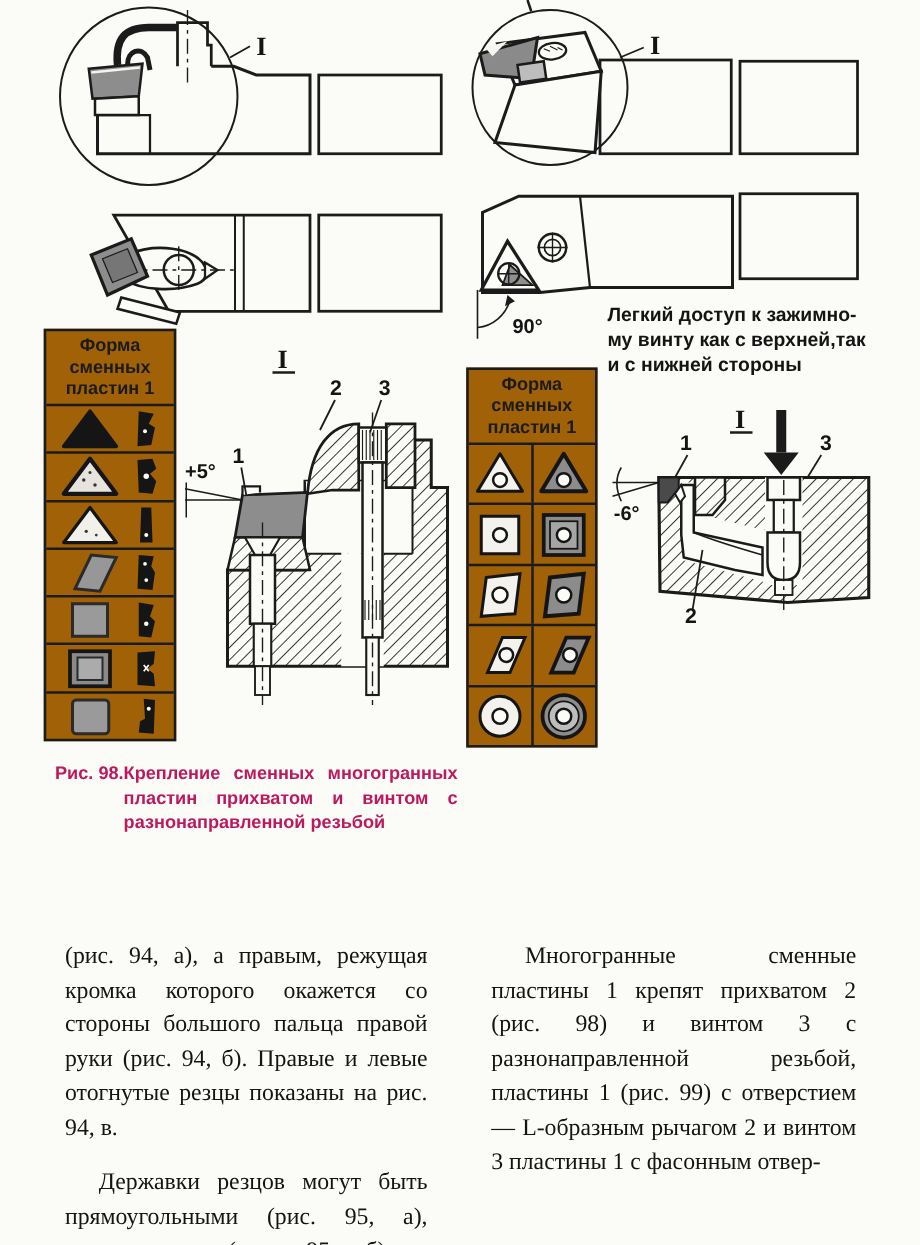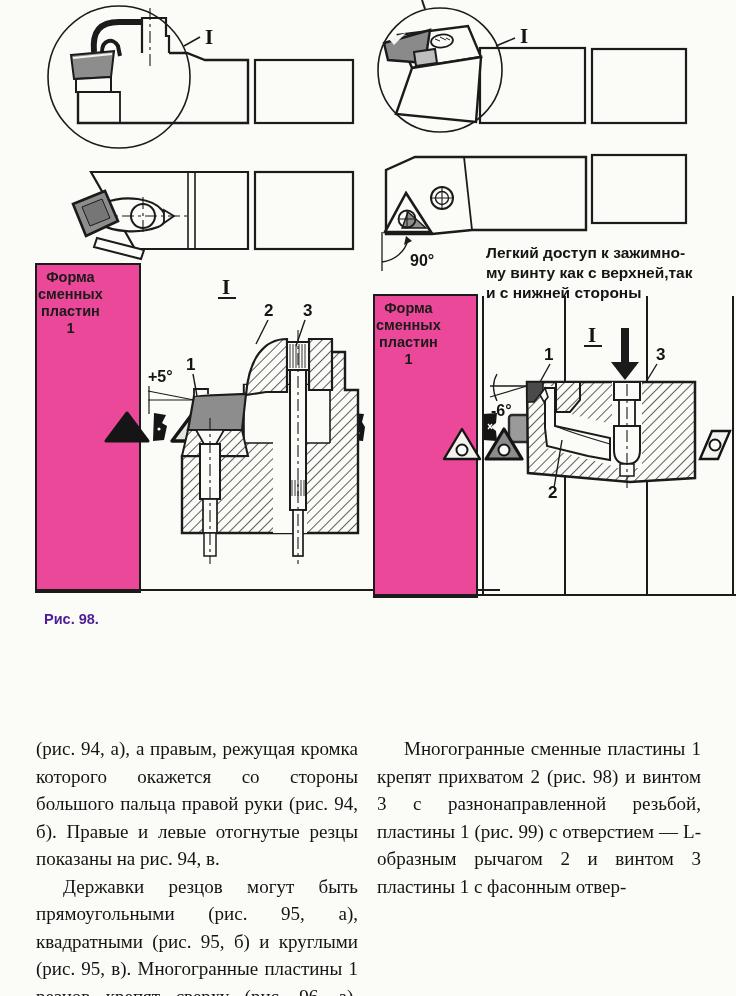--- a/index.html
+++ b/index.html
@@ -11,43 +11,43 @@
   .abs{position:absolute}
   svg{overflow:visible;display:block}
   
   .s{stroke:#1b1b1b;fill:none}
   .fpaper{fill:#fbfbf7}
   .cl{stroke:#1b1b1b;stroke-width:1.1;stroke-dasharray:12 4 3 4;fill:none}
   text.lbl{font:bold 17px "Liberation Sans",sans-serif;fill:#141414}
   text.deg{font:bold 16px "Liberation Sans",sans-serif;fill:#141414}
   text.roman{font:bold 21px "Liberation Serif",serif;fill:#141414}
   
-  .ftable{position:absolute;border:2.5px solid #1b1b1b;background:#ec4899;
-          display:flex;box-sizing:border-box}
+  .ftable{position:absolute;border:2.5px solid #1b1b1b;background:#a16207;
+          display:flex;flex-direction:column;box-sizing:border-box}
   .fhead{border-bottom:2.5px solid #1b1b1b;text-align:center;
          font:bold 14.5px/17px "Liberation Sans",sans-serif;
          padding:4px 1px 3px;white-space:pre-line}
   .frow{flex:1;display:flex;align-items:center;justify-content:space-evenly;
         border-bottom:2.5px solid #1b1b1b}
   .frow:last-child{border-bottom:none}
   .fcell{flex:1;height:100%;display:flex;align-items:center;justify-content:center}
   .fcell + .fcell{border-left:2.5px solid #1b1b1b}
   
   .fig-note{position:absolute;left:486px;top:243px;width:252px;
             font:bold 15.5px/20px "Liberation Sans",sans-serif;
             white-space:pre-line;color:#141414}
   
   .caption{position:absolute;display:flex;gap:0;
-           font:bold 14.5px/19.5px "Liberation Sans",sans-serif;color:#4c1d95}
+           font:bold 14.5px/19.5px "Liberation Sans",sans-serif;color:#be185d}
   .cap-label{white-space:nowrap;flex:0 0 auto}
   .cap-text{flex:1;text-align:justify}
   
   .bodycol{position:absolute;font:19px/27.5px "Liberation Serif",serif;
            text-align:justify;color:#141414}
-  .bodycol p{margin:0}
+  .bodycol p{margin:16px}
   .bodycol p.ind{text-indent:27px}
 </style>
 </head>
 <body>
 
 <svg class="abs" style="left:0;top:0" width="368" height="262" viewBox="0 0 368 262">
   <g>
     <circle cx="119" cy="77" r="71" class="s" stroke-width="1.6"></circle>
     <path class="s" stroke-width="2.4" d="M169,53 L187,53 L205,60 L248,60 L248,123 L78,123 L78,92"></path>
     <path class="s" stroke-width="1.8" d="M78,92 L120,92 L120,123"></path>
@@ -356,20 +356,21 @@
   <text class="lbl" x="54" y="62">1</text>
   <line class="s" stroke-width="1.4" x1="60" y1="66" x2="50" y2="84"></line>
   <text class="lbl" x="166" y="62">3</text>
   <line class="s" stroke-width="1.4" x1="167" y1="66" x2="156" y2="84"></line>
   <text class="lbl" x="58" y="200">2</text>
   <line class="s" stroke-width="1.4" x1="64" y1="190" x2="72" y2="142"></line>
 </svg>
 
 <div class="caption" style="left:44px;top:610px;width:322px">
   <span class="cap-label">Рис. 98.</span>
+  <span class="cap-text">Крепление сменных многогранных пластин прихватом и винтом с разнонаправленной резьбой</span>
 </div>
 <div class="caption" style="left:374px;top:608px;width:330px">
 </div>
 
 <div class="bodycol" style="left:36px;top:735px;width:322px">
   <p>(рис. 94, а), а правым, режущая кромка которого окажется со стороны большого пальца правой руки (рис. 94, б). Правые и левые отогнутые резцы показаны на рис. 94, в.</p>
   <p class="ind">Державки резцов могут быть прямоугольными (рис. 95, а), квадратными (рис. 95, б) и круглыми (рис. 95, в). Многогранные пластины 1 резцов крепят сверху (рис. 96, а), прихватом и через отверстие (рис. 96, б), через отверстие (рис. 96, в), винтом через отверстие (рис. 96, г).</p>
 </div>
 <div class="bodycol" style="left:377px;top:735px;width:324px">
   <p class="ind">Многогранные сменные пластины 1 крепят прихватом 2 (рис. 98) и винтом 3 с разнонаправленной резьбой, пластины 1 (рис. 99) с отверстием — L-образным рычагом 2 и винтом 3 пластины 1 с фасонным отвер-</p>

